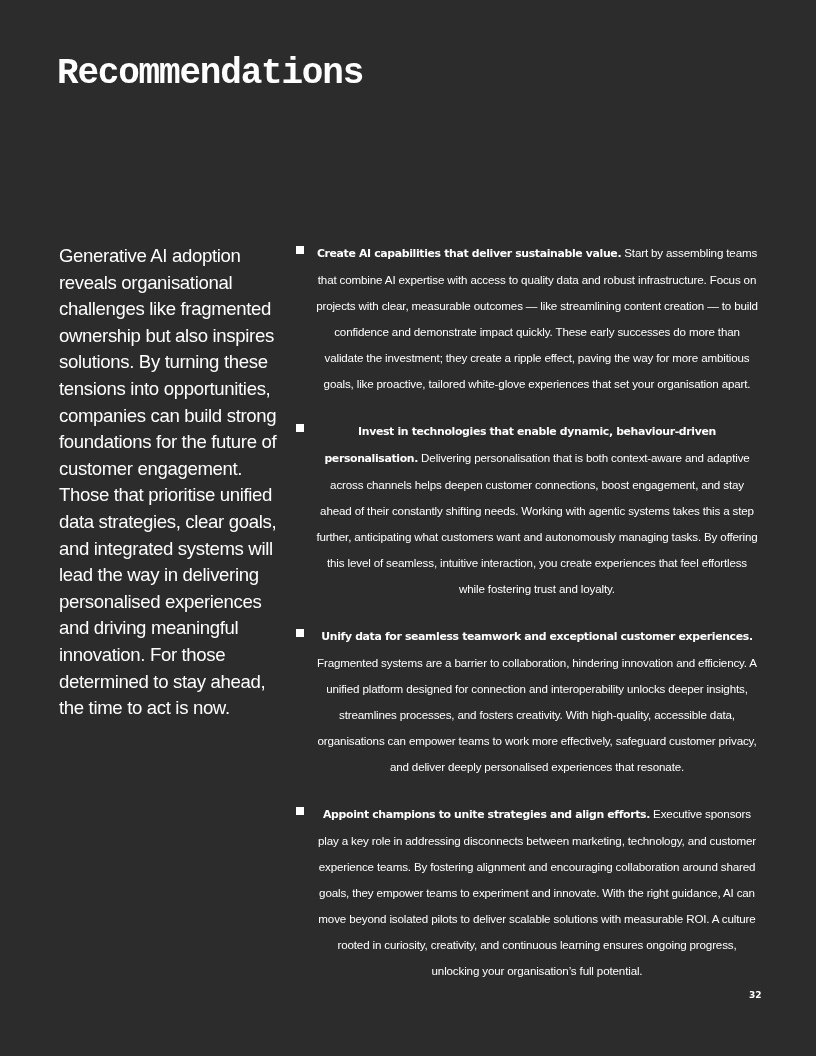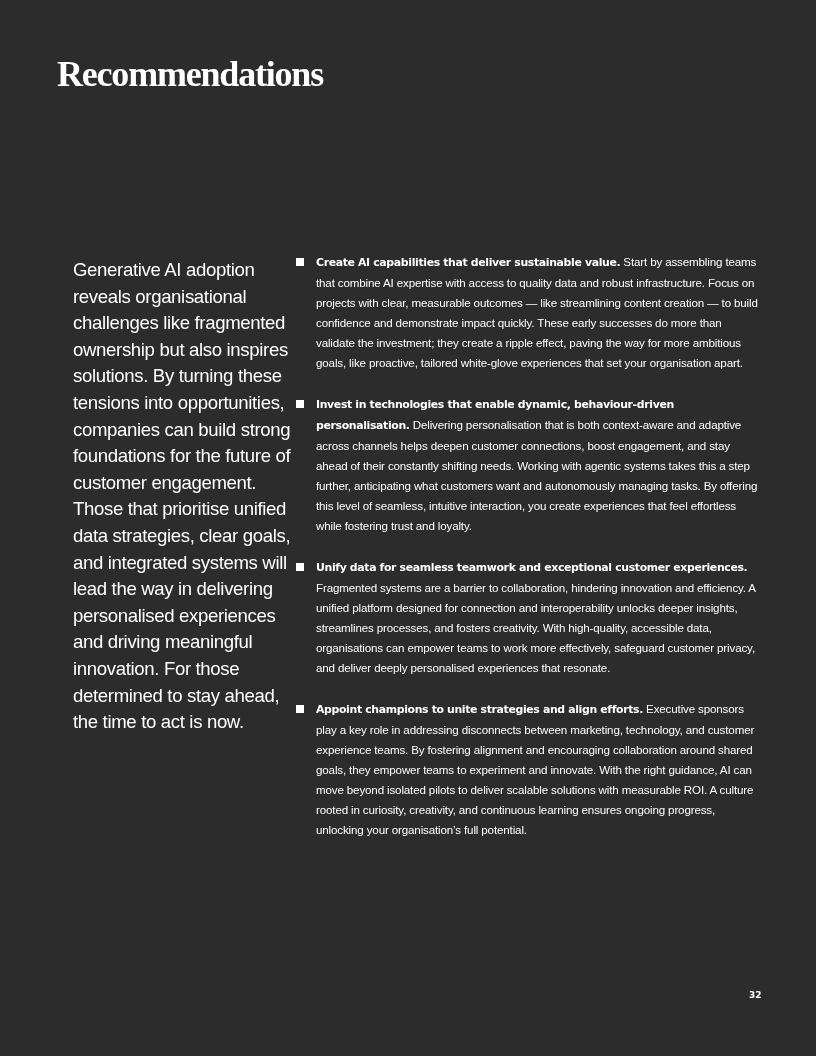--- a/index.html
+++ b/index.html
@@ -17,50 +17,51 @@
   }
   .page-title {
     position: absolute;
     left: 57px;
     top: 50px;
     margin: 0;
     font-size: 36px;
     font-weight: 900;
     letter-spacing: -1.2px;
     line-height: 48px;
-    font-family: Liberation Serif, serif;
+    font-family: Liberation Mono, monospace;
   }
   .intro {
     position: absolute;
     left: 57px;
     top: 241px;
     width: 222px;
-    margin: 16px;
+    margin: 2px;
     font-size: 18.6px;
     line-height: 26.6px;
     letter-spacing: -0.35px;
     font-family: "Liberation Sans", sans-serif;
   }
   .recs {
     position: absolute;
     left: 296px;
     top: 240px;
     width: 462px;
     margin: 0;
     padding: 0;
     list-style: none;
   }
   .rec {
     position: relative;
     padding-left: 20px;
-    margin: 12px 0 21px 0;
+    margin: 0 0 21px 0;
     font-size: 11.6px;
-    line-height: 20px;
+    line-height: 26px;
     letter-spacing: -0.15px;
     font-family: "Liberation Sans", sans-serif;
+    text-align: center;
   }
   .rec-bullet {
     position: absolute;
     left: 0;
     top: 6px;
     width: 8px;
     height: 8px;
     background: #ffffff;
   }
   .rec-heading {

